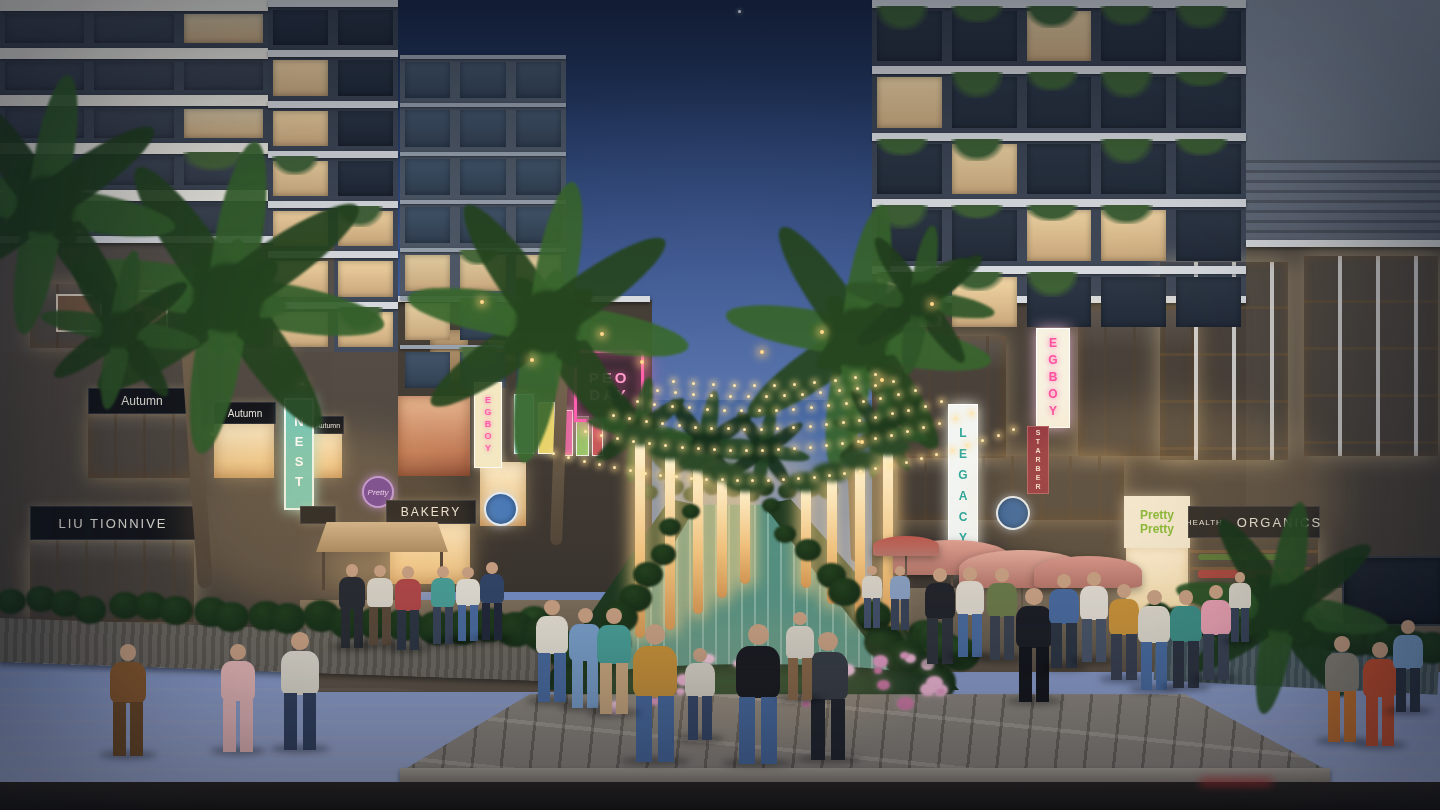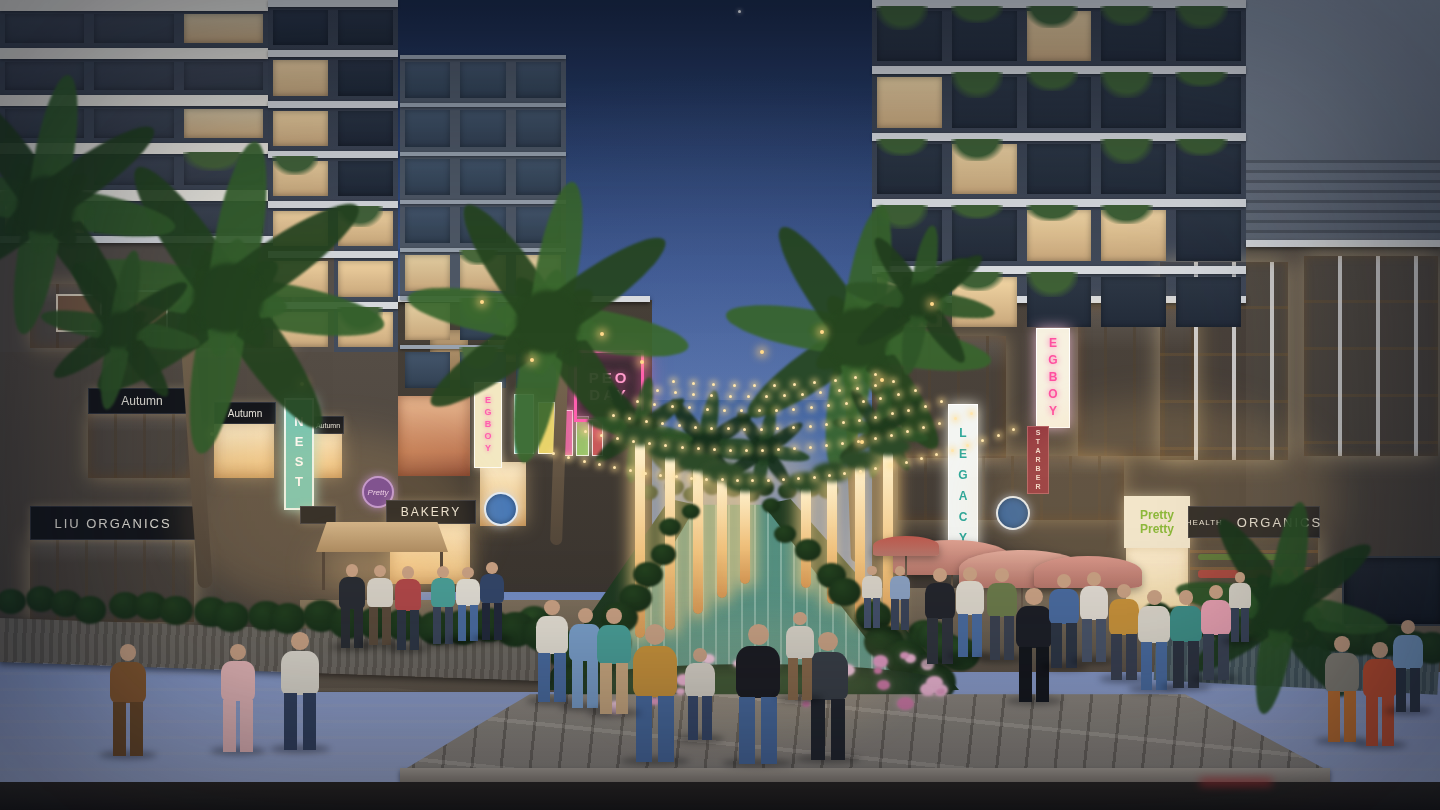--- a/index.html
+++ b/index.html
@@ -111,21 +111,21 @@
   <div class="abs winlit" style="left:214px;top:422px;width:60px;height:56px;z-index:3;"></div>
   <div class="abs signdark" style="left:312px;top:416px;width:30px;height:16px;font-size:7px;z-index:4;">
       <span>Autumn</span>
     </div>
   <div class="abs winlit" style="left:312px;top:432px;width:30px;height:46px;z-index:3;"></div>
   <div class="abs vert nest" style="left:284px;top:398px;width:26px;height:108px;z-index:4;">
       <span>NEST</span>
     </div>
 
   <div class="abs signdark" style="left:30px;top:506px;width:164px;height:32px;font-size:13px;letter-spacing:2px;z-index:4;">
-      <span>LIU ORGANICS</span>
+      <span>LIU TIONNIVE</span>
     </div>
   <div class="abs winbright mull" style="left:30px;top:538px;width:164px;height:84px;z-index:3;"></div>
   <div class="abs signdark" style="left:300px;top:506px;width:34px;height:16px;z-index:4;"></div>
   <div class="abs pretty" style="left:362px;top:476px;width:28px;height:28px;z-index:4;">
       <span>Pretty</span>
     </div>
   <div class="abs signdark" style="left:386px;top:500px;width:88px;height:22px;font-size:12px;letter-spacing:2px;z-index:4;">
       <span>BAKERY</span>
     </div>
   <div class="abs winlit" style="left:390px;top:522px;width:80px;height:62px;z-index:3;"></div>

